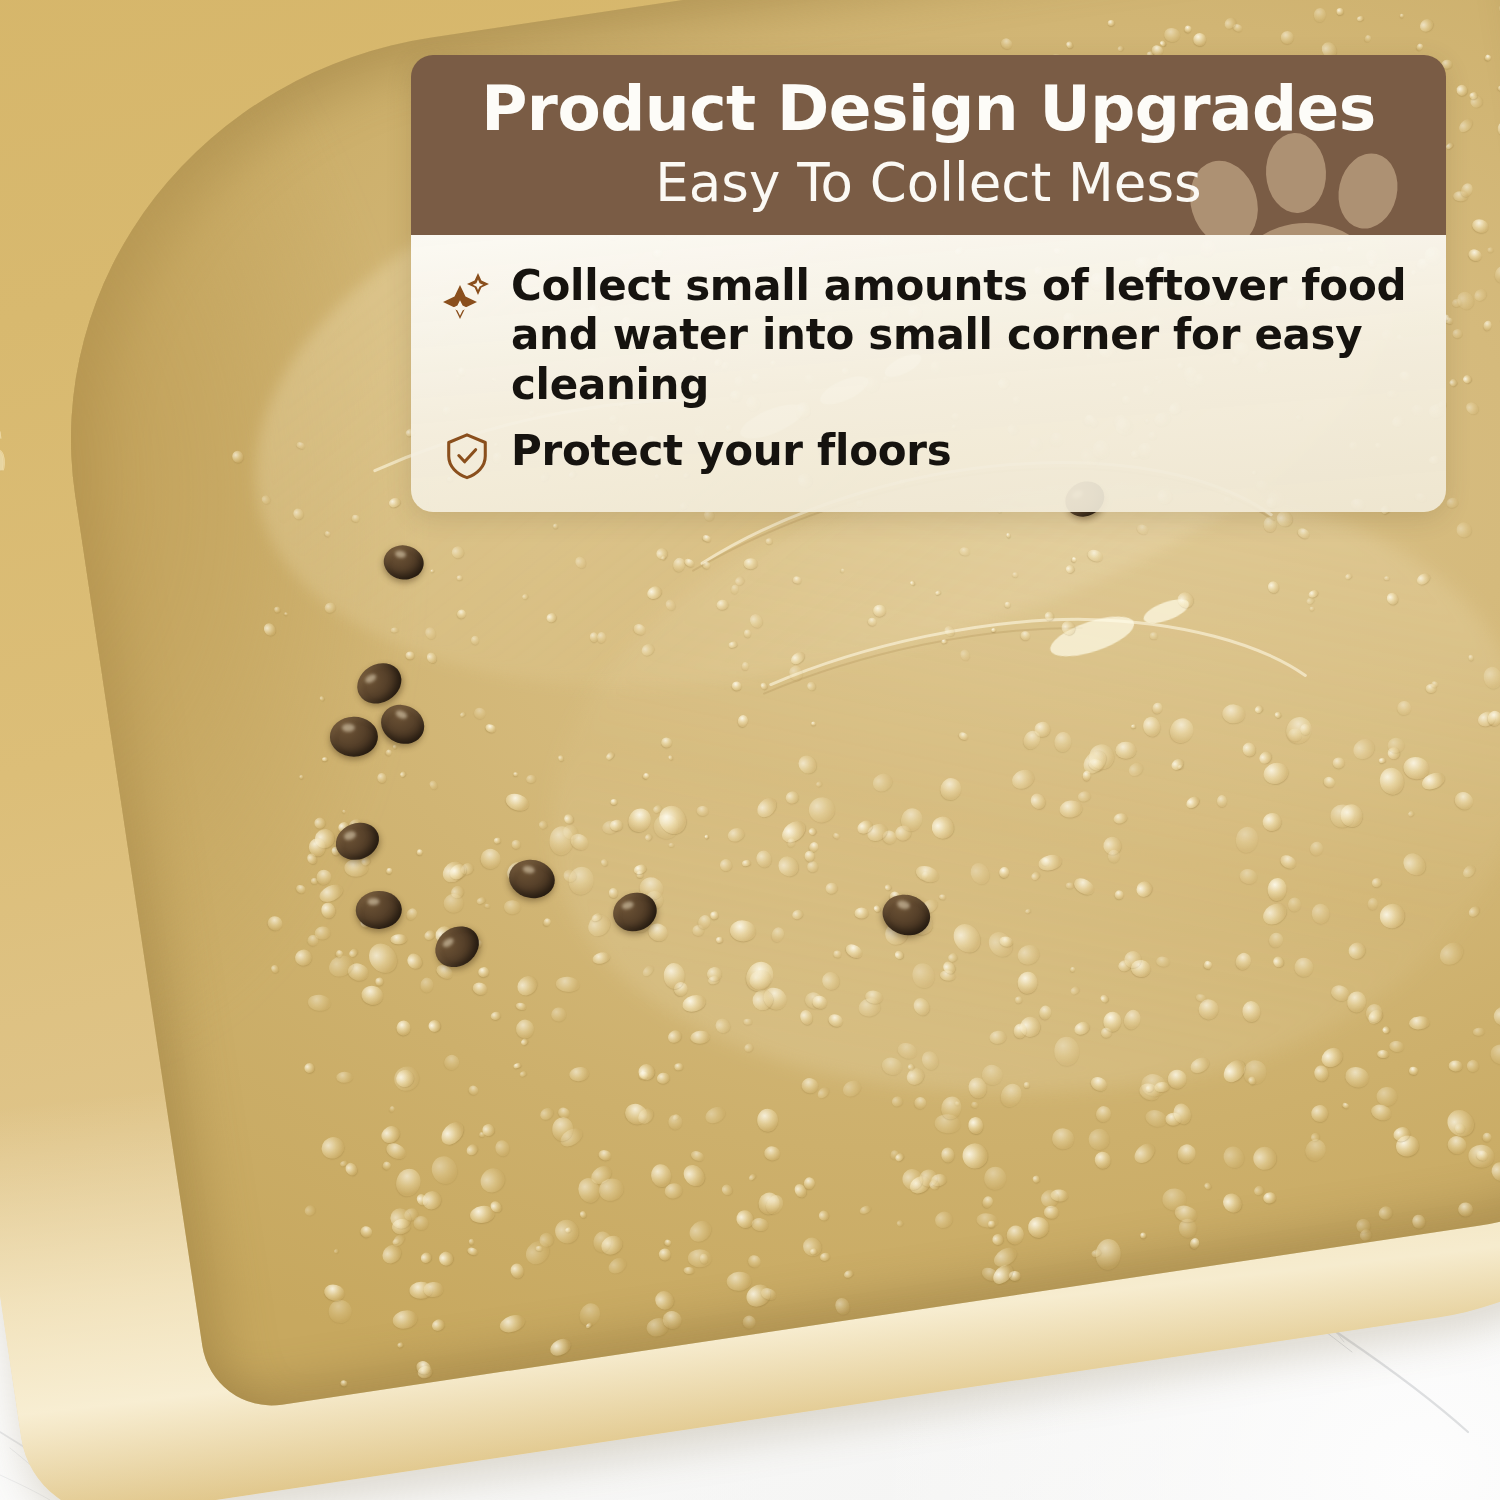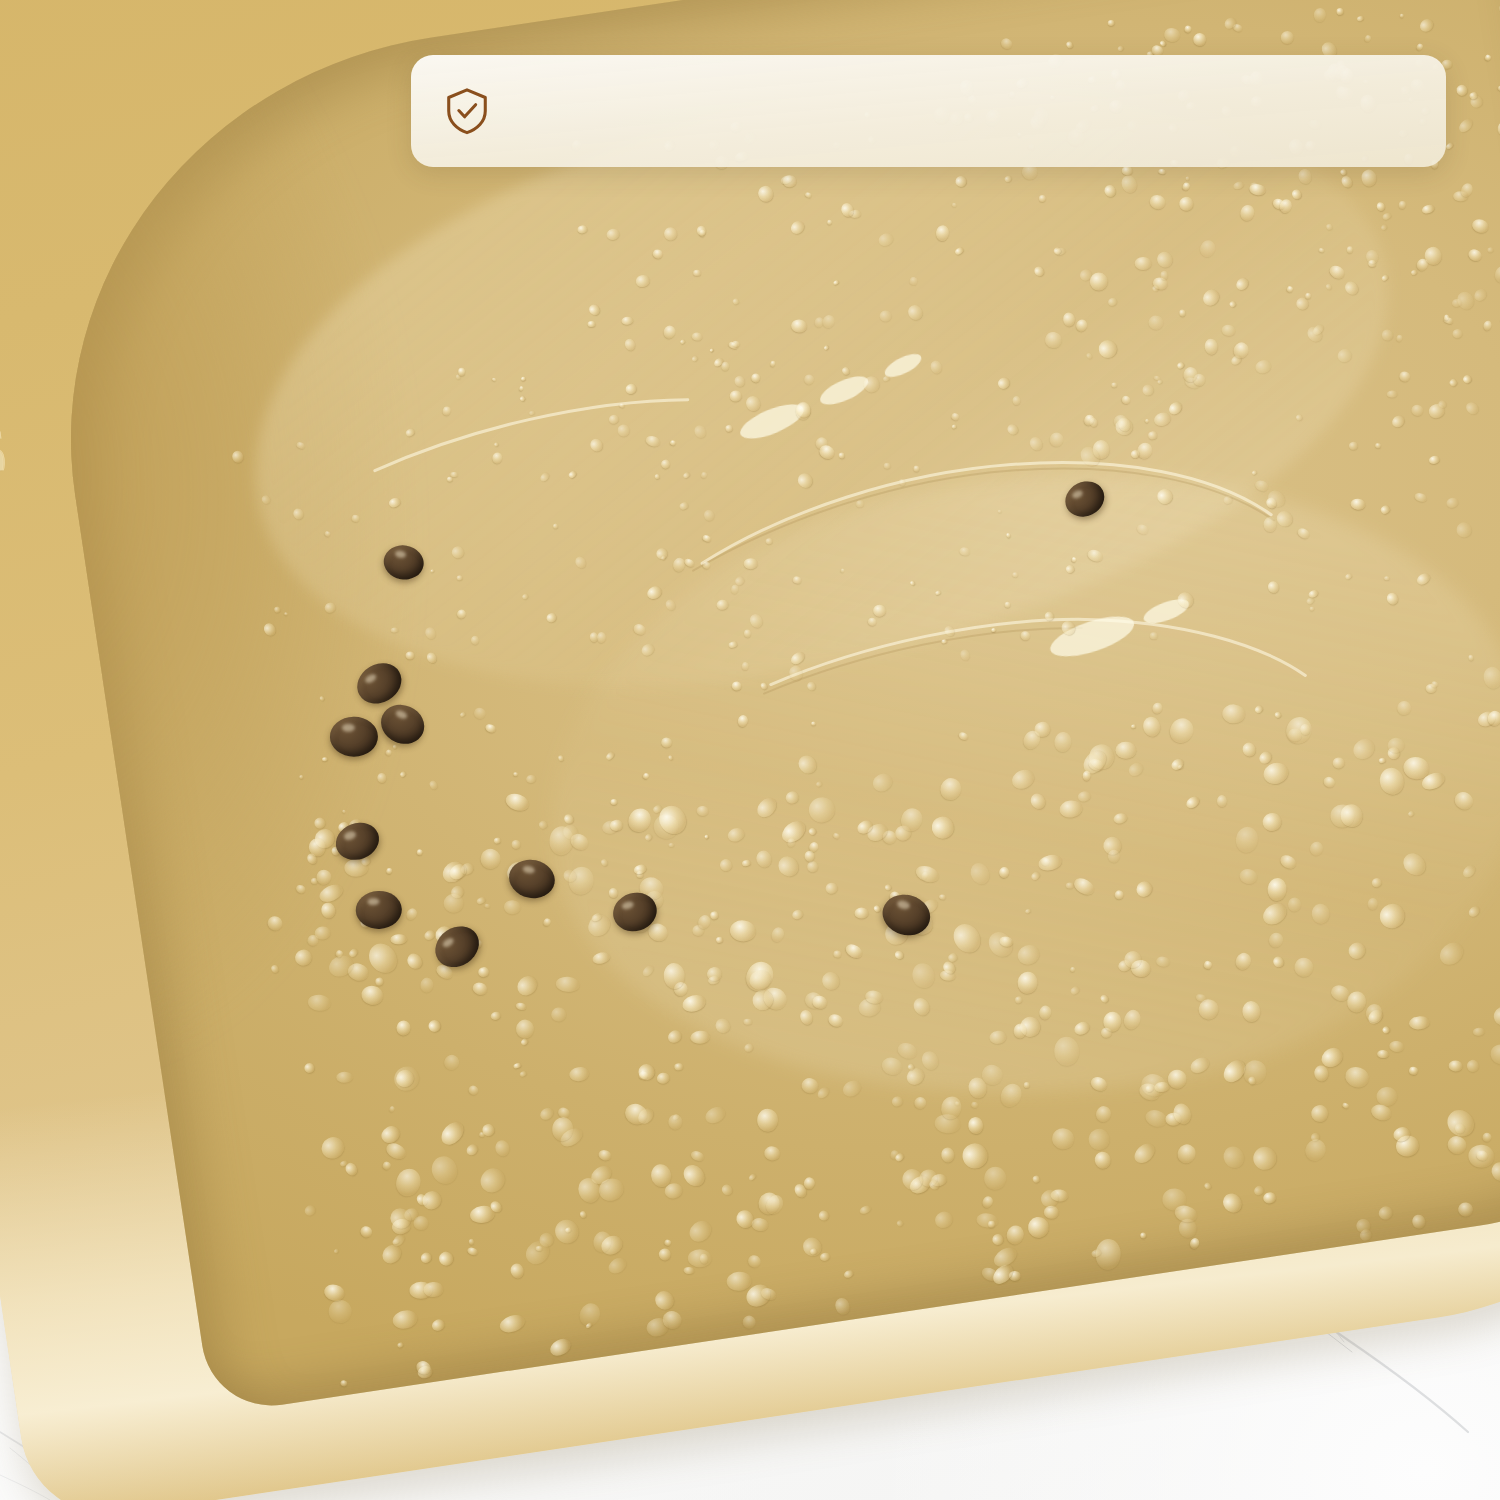--- a/index.html
+++ b/index.html
@@ -1267,30 +1267,57 @@
       <div class="kibble" style="left:470px;  top:876px;  width:44px; height:38px; transform:rotate(-8deg);"></div>
       <div class="kibble" style="left:736px;  top:918px;  width:48px; height:40px; transform:rotate(24deg);"></div>
       <div class="kibble" style="left:978px;  top:536px;  width:40px; height:34px; transform:rotate(-18deg);"></div>
     </div>
 
     <div class="brand-emboss">Smiloui</div>
   </div>
 
   <div class="info-card">
 
+    <div class="card-header">
+
+      <svg class="paw" viewBox="0 0 250 190">
+        <g fill="#b79a7c">
+          <ellipse cx="46" cy="74" rx="33" ry="43" transform="rotate(-16 46 74)"></ellipse>
+          <ellipse cx="118" cy="44" rx="30" ry="40" transform="rotate(-3 118 44)"></ellipse>
+          <ellipse cx="190" cy="62" rx="29" ry="38" transform="rotate(13 190 62)"></ellipse>
+          <ellipse cx="14" cy="152" rx="28" ry="35" transform="rotate(-26 14 152)"></ellipse>
+          <ellipse cx="128" cy="150" rx="70" ry="56"></ellipse>
+        </g>
+      </svg>
+
+      <div class="headline">Product Design Upgrades</div>
+      <div class="subhead">Easy To Collect Mess</div>
+    </div>
 
     <div class="card-body">
 
+      <div class="bullet tall">
+        <span class="bullet-icon">
+          <svg viewBox="0 0 52 52" width="52" height="52">
+            <path d="M17 16 L22.5 27.5 L34 33 L22.5 38.5 L17 50 L11.5 38.5 L0 33 L11.5 27.5 Z" transform="translate(2,-2)" fill="#8a4f1d"></path>
+            <path d="M37 2 L40.4 9.6 L48 13 L40.4 16.4 L37 24 L33.6 16.4 L26 13 L33.6 9.6 Z" fill="#8a4f1d"></path>
+            <path d="M19 29.2 L21.6 34.4 L26.8 37 L21.6 39.6 L19 44.8 L16.4 39.6 L11.2 37 L16.4 34.4 Z" fill="#f9f5ea"></path>
+            <path d="M37 8.6 L38.6 12.2 L42.2 13.8 L38.6 15.4 L37 19 L35.4 15.4 L31.8 13.8 L35.4 12.2 Z" fill="#f9f5ea"></path>
+          </svg>
+        </span>
+        <span class="bullet-text">Collect small amounts of leftover food and water into small corner for easy cleaning</span>
+      </div>
 
       <div class="bullet">
         <span class="bullet-icon">
           <svg viewBox="0 0 52 52" width="50" height="50" fill="none" stroke="#8a4f1d" stroke-width="3.2" stroke-linecap="round" stroke-linejoin="round">
             <path d="M26 4 L45 12 V26 C45 37 36.5 45 26 48.5 C15.5 45 7 37 7 26 V12 Z"></path>
             <path d="M17.5 25.5 L23.5 32 L35 19.5"></path>
           </svg>
         </span>
+        <span class="bullet-text">Protect your floors</span>
       </div>
 
 
     </div>
   </div>
 
 </div>
 
 </body></html>

